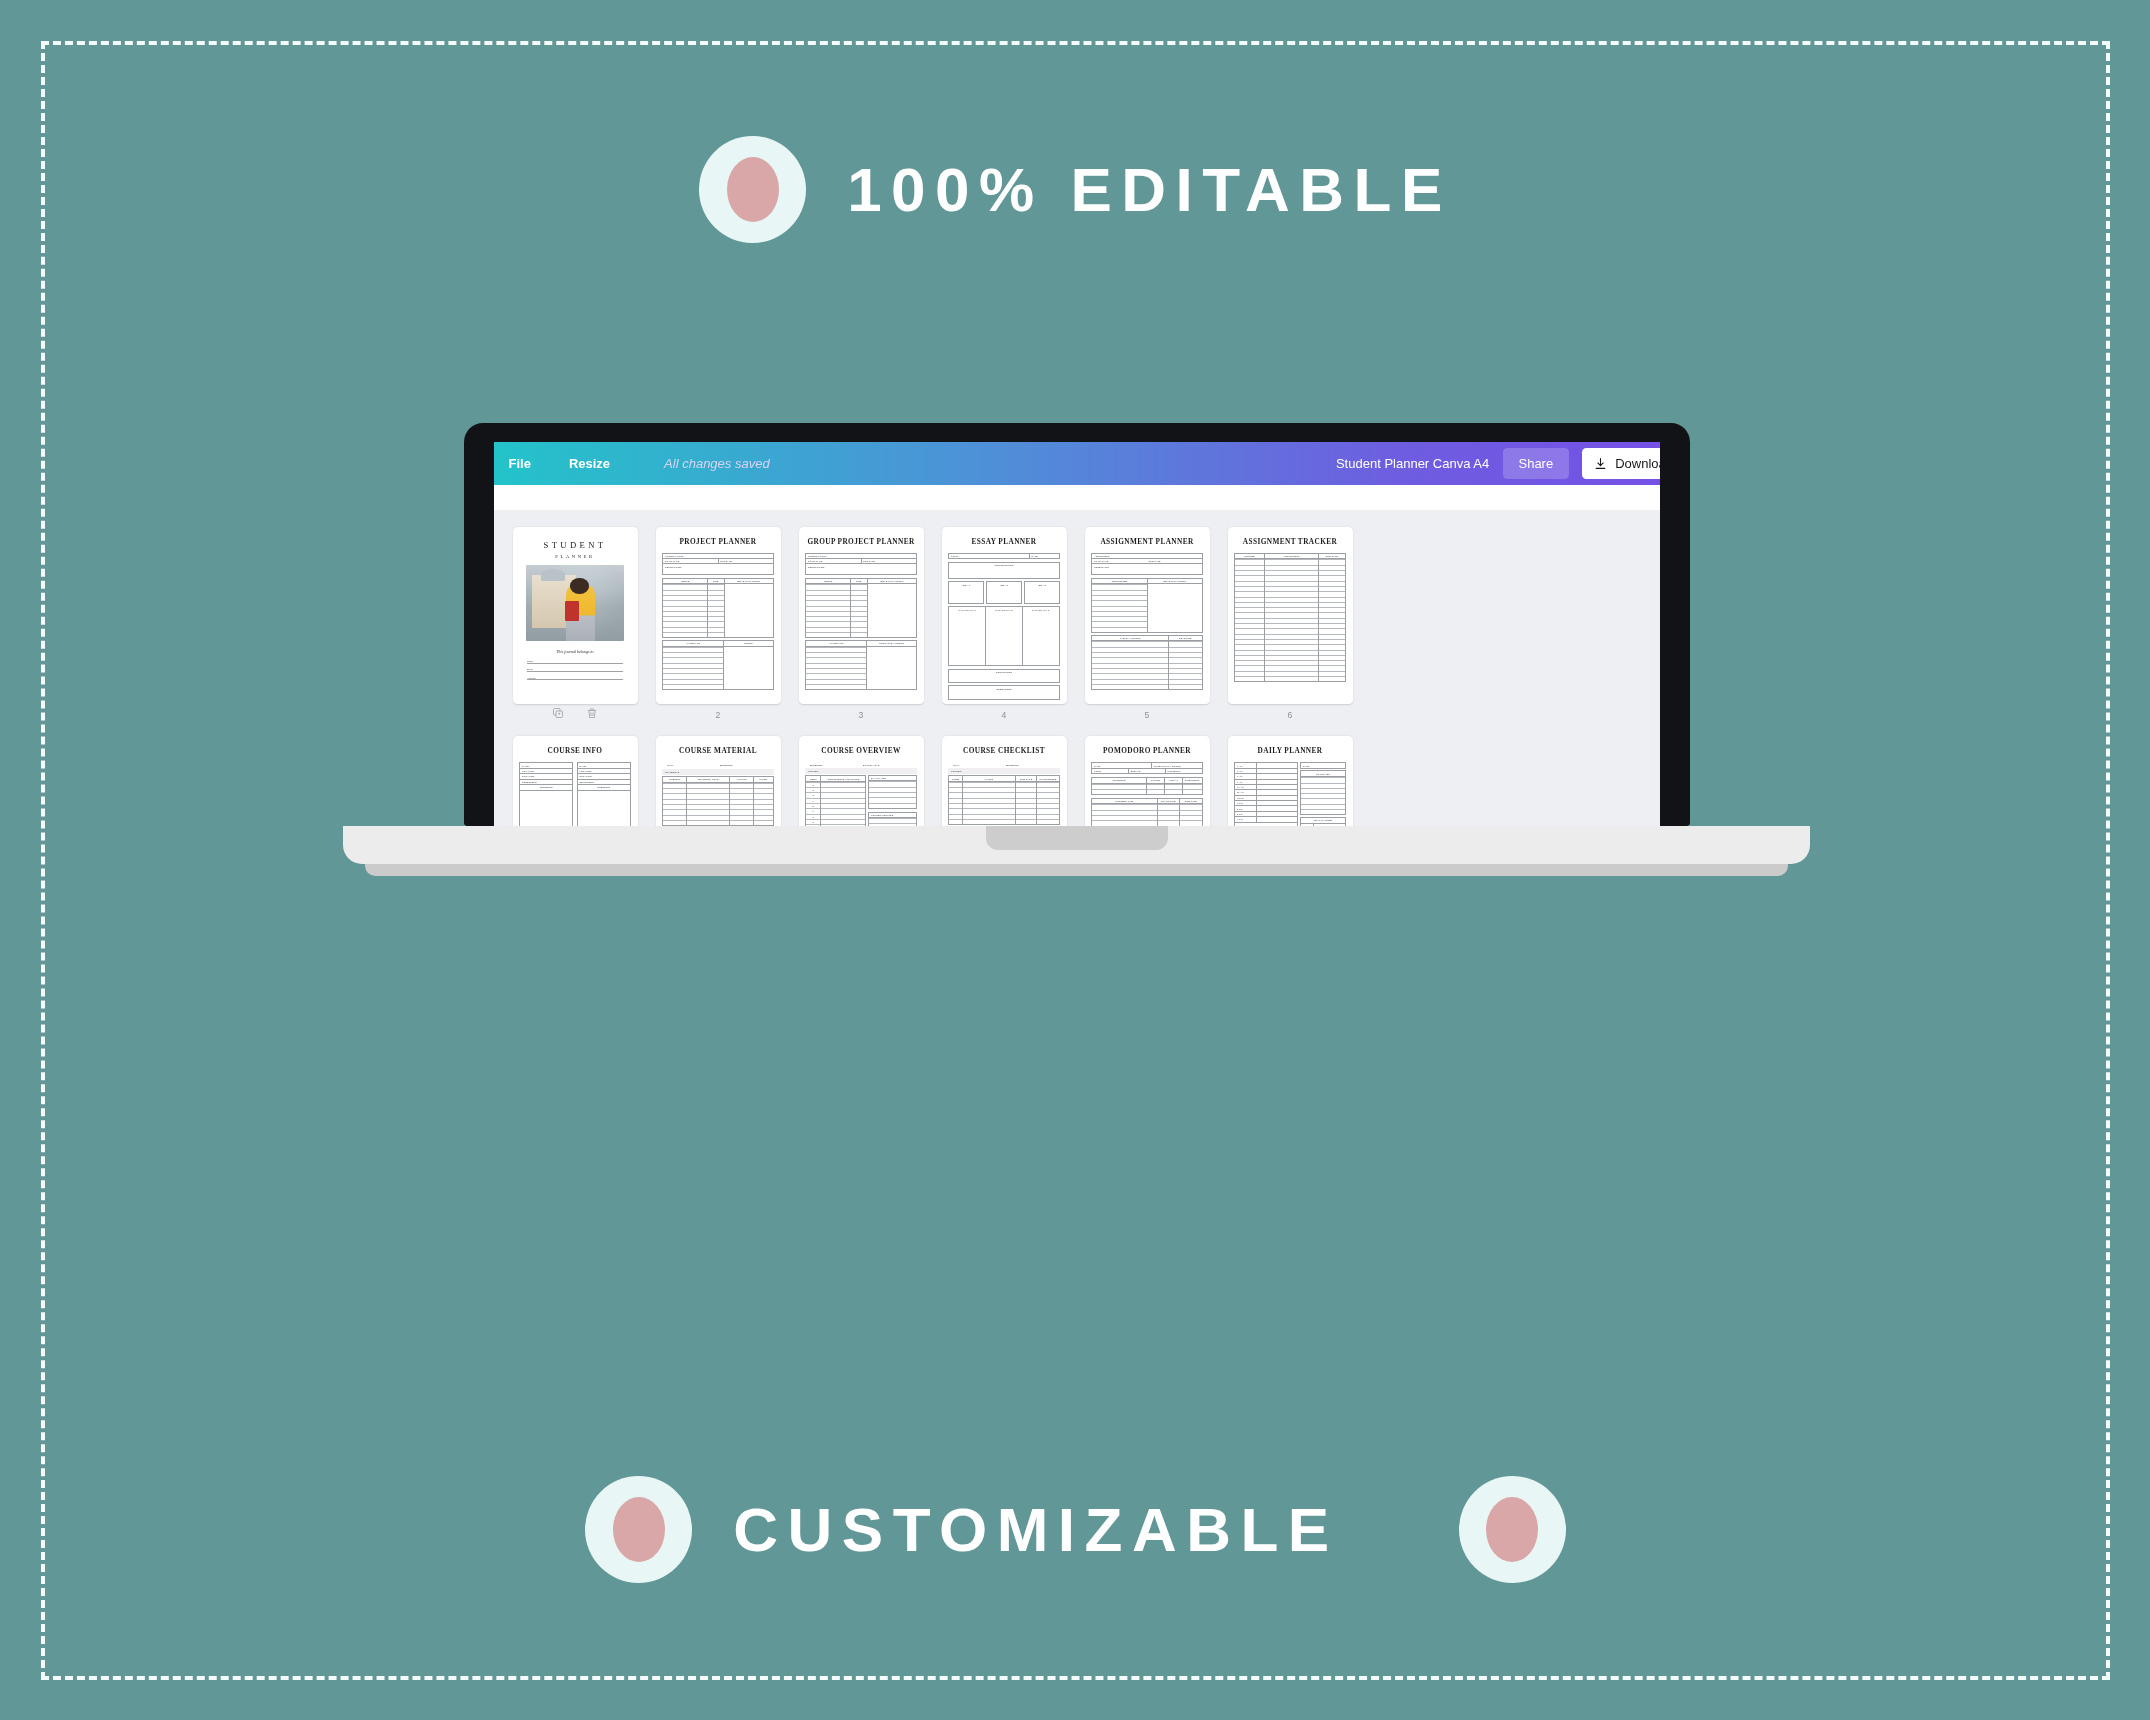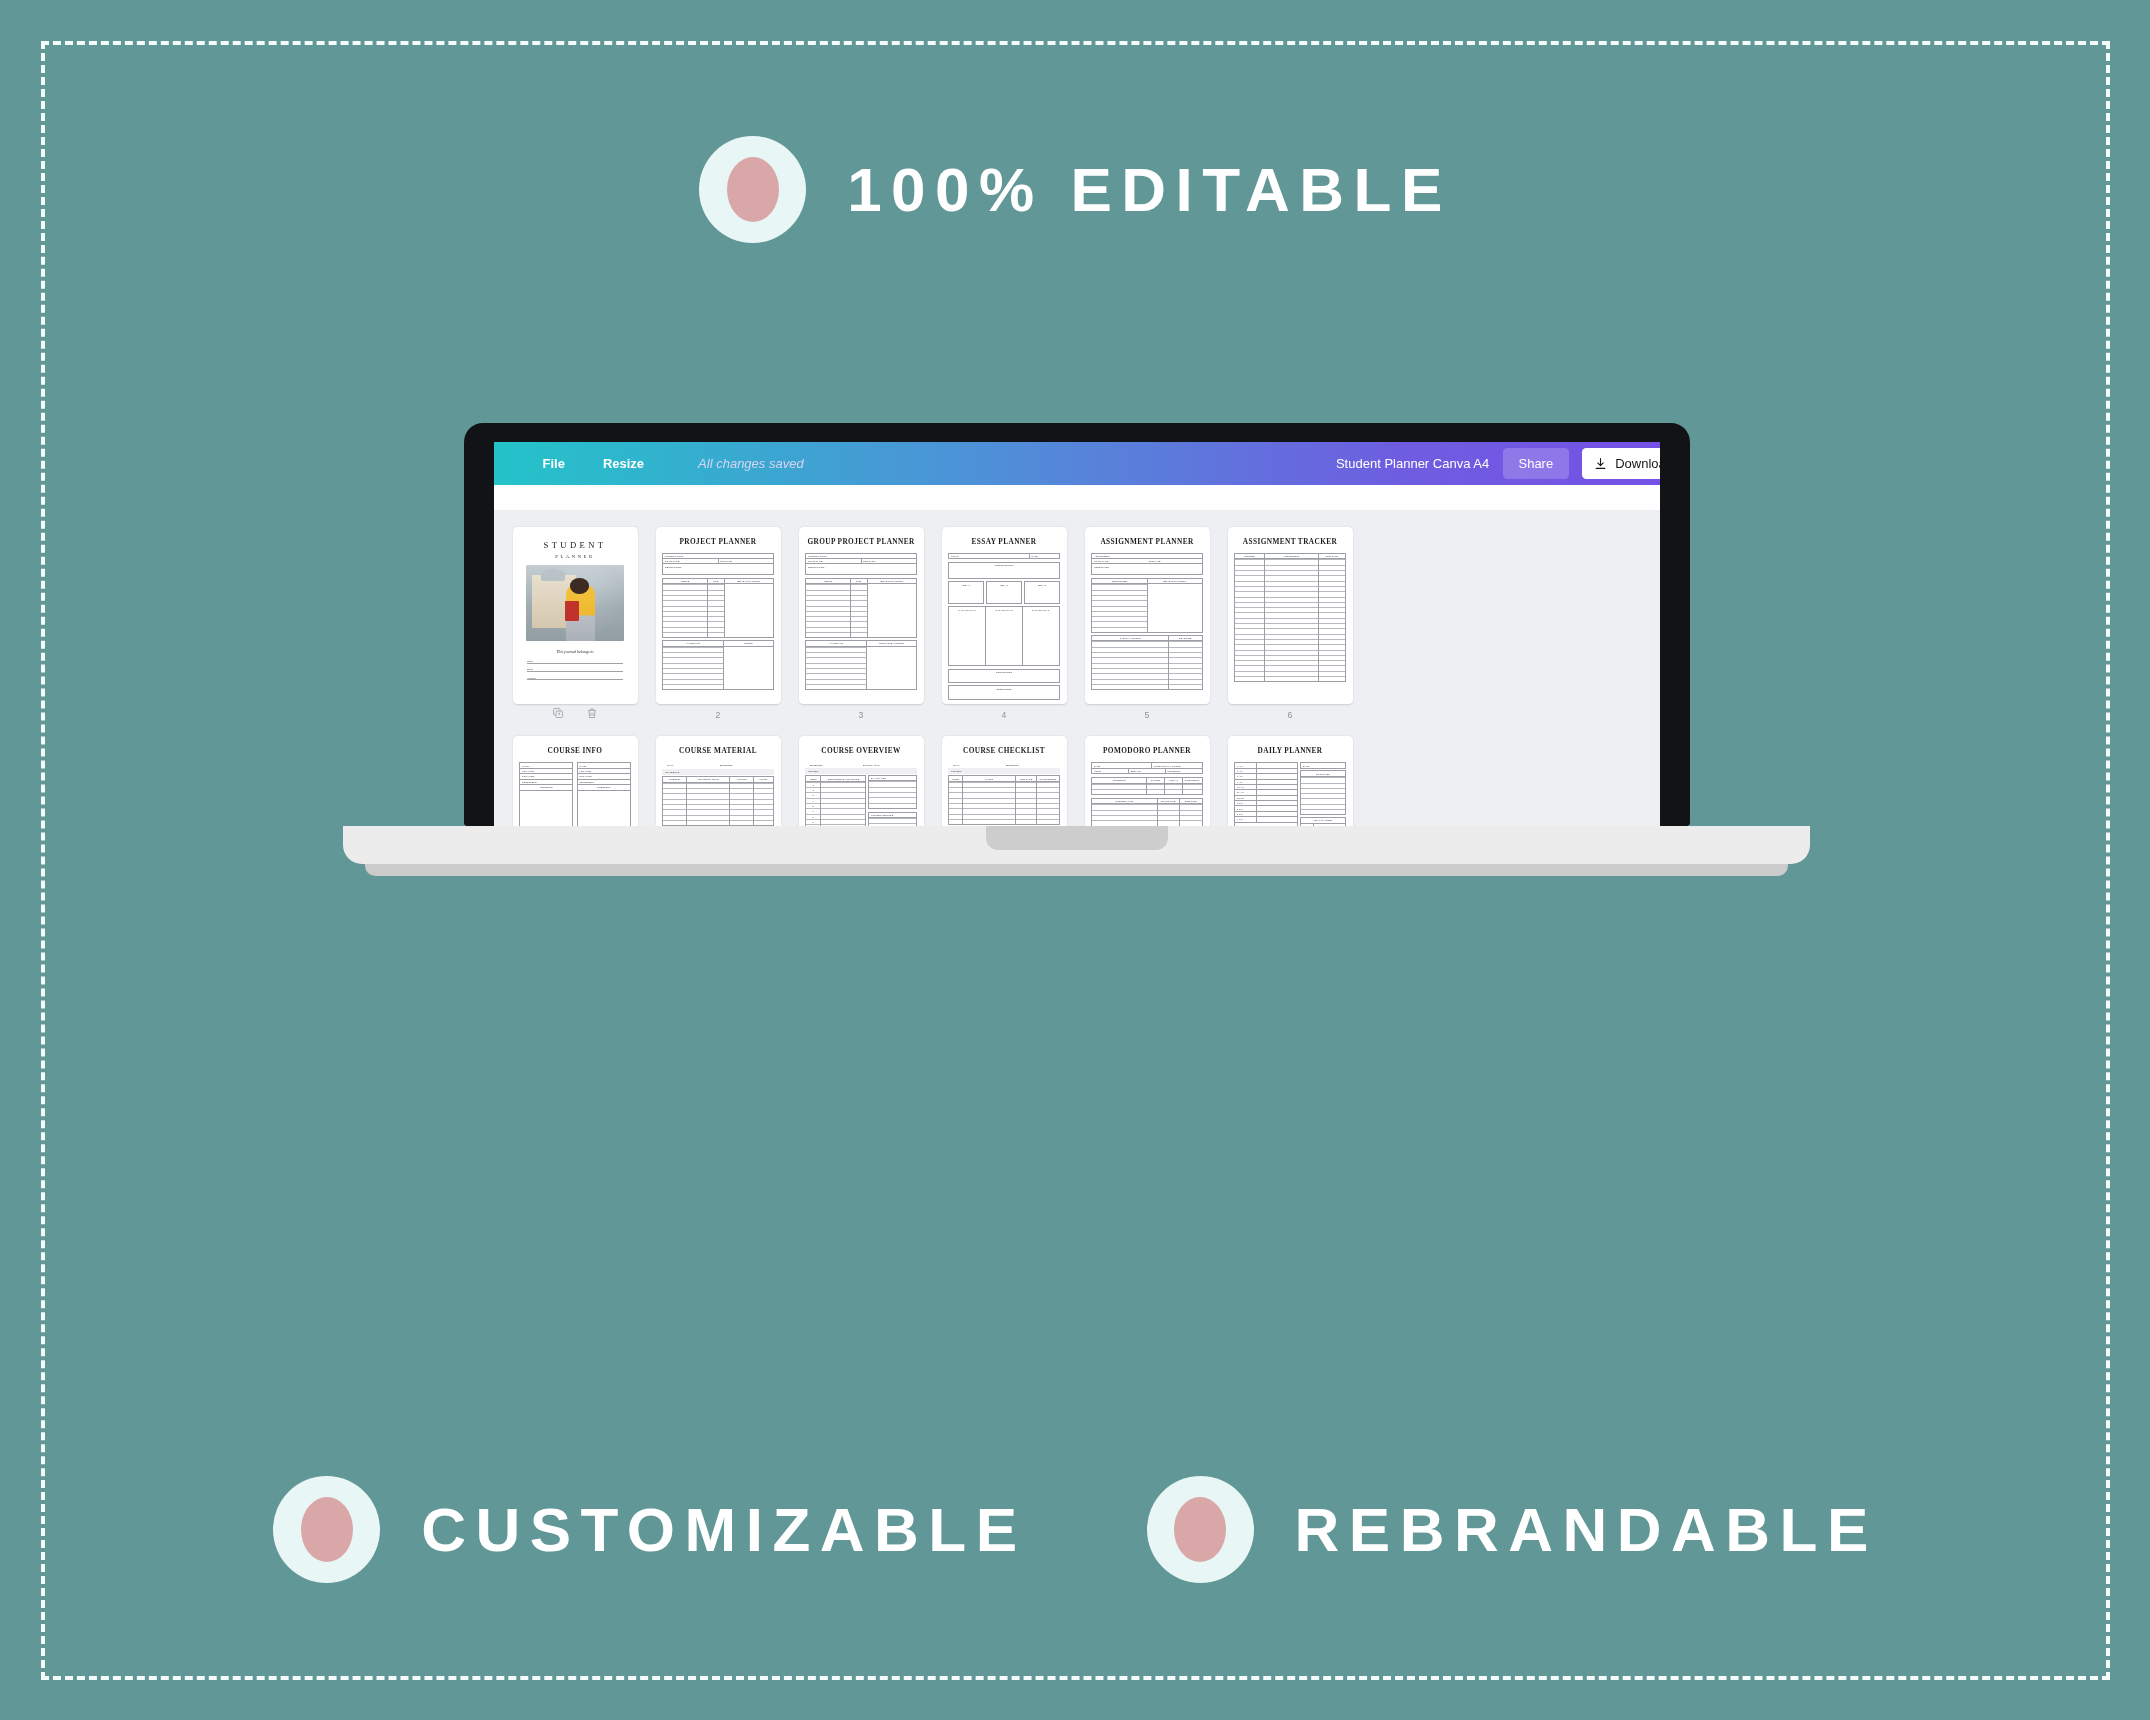--- a/index.html
+++ b/index.html
@@ -78,21 +78,21 @@
     height: 12px; width: 97%; margin: 0 auto;
     background: #cbcbcb;
     border-radius: 0 0 10.3px 10.3px;
   }
 
   
   .topbar {
     height: 43px;
     background: linear-gradient(90deg,#23c3c9 0%, #4f8fd8 43%, #6e5de0 78%, #7551e6 100%);
     display: flex; align-items: center;
-    padding: 0 0 0 49px;
+    padding: 0 0 0 15px;
     color: #fff;
   }
   .tb-left { display: flex; align-items: center; gap: 38px; }
   .tb-item { font-size: 13px; font-weight: bold; }
   .tb-status { font-size: 13px; font-style: italic; color: #d7d4f3; font-weight: normal; margin-left: 16px; }
   .tb-right { margin-left: auto; display: flex; align-items: center; gap: 13.8px; padding-right: 0; }
   .doc-title { font-size: 13px; color: #fff; }
   .share-btn {
     background: rgba(255,255,255,.20);
     border-radius: 4.3px;
@@ -1021,16 +1021,15 @@
   <div class="badge">
     <span class="badge-dot">
         <i></i>
       </span>
     <span class="badge-text">CUSTOMIZABLE</span>
   </div>
   <div class="badge">
     <span class="badge-dot">
         <i></i>
       </span>
-    <span class="badge-text">REBRANDABLE</span>
   </div>
 </div>
 
 
 </body></html>

